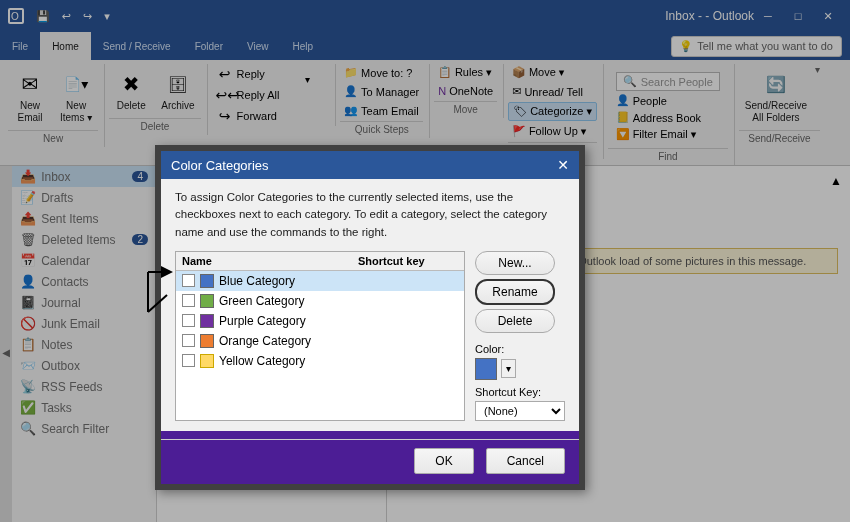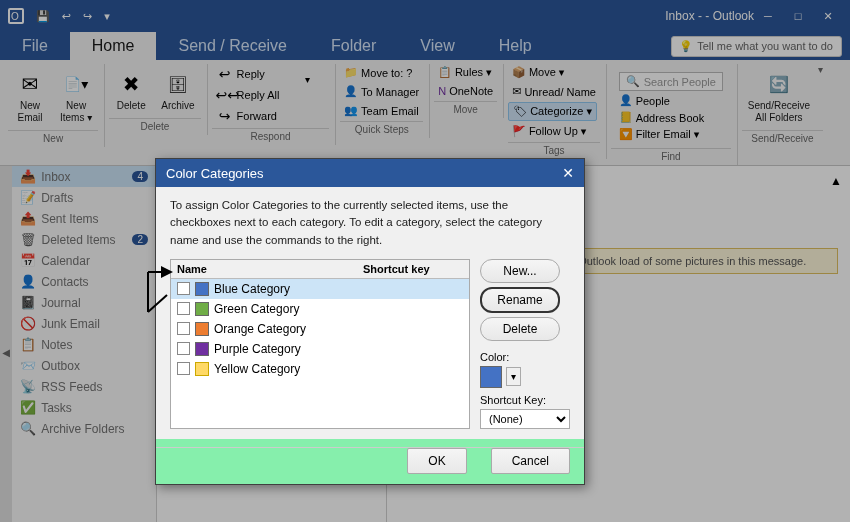--- a/index.html
+++ b/index.html
@@ -18,21 +18,21 @@
     .title-bar-icon { width: 16px; height: 16px; background: #fff; border-radius: 2px; display: flex; align-items: center; justify-content: center; }
     .title-bar-qat { display: flex; align-items: center; gap: 4px; margin-left: 4px; }
     .qat-btn { color: white; font-size: 11px; cursor: pointer; padding: 2px 4px; }
     .title-text { flex: 1; text-align: right; font-size: 12px; }
     .title-bar-controls { display: flex; gap: 2px; }
     .title-ctrl { width: 28px; height: 20px; display: flex; align-items: center; justify-content: center; color: white; font-size: 11px; cursor: pointer; }
 
     
     .ribbon { background: #f3f3f3; border-bottom: 1px solid #c8c8c8; }
     .ribbon-tabs { display: flex; background: #2b579a; height: 28px; }
-    .ribbon-tab { padding: 6px 22px; color: #d6e4f7; font-size: 16px; cursor: pointer; display: flex; align-items: center; }
+    .ribbon-tab { padding: 6px 12px; color: #d6e4f7; font-size: 10px; cursor: pointer; display: flex; align-items: center; }
     .ribbon-tab.active { background: #f3f3f3; color: #1a1a1a; }
     .ribbon-content { display: flex; padding: 4px 0 0 4px; align-items: flex-start; min-height: 90px; }
     .ribbon-group { display: flex; flex-direction: column; border-right: 1px solid #d0d0d0; padding: 0 6px 0 4px; min-width: 60px; }
     .ribbon-group-items { display: flex; align-items: flex-start; flex: 1; gap: 2px; }
     .ribbon-group-label { text-align: center; font-size: 10px; color: #666; padding: 2px 0 3px; border-top: 1px solid #d0d0d0; margin-top: 2px; }
     .ribbon-btn-large { display: flex; flex-direction: column; align-items: center; padding: 4px 6px; cursor: pointer; border-radius: 2px; min-width: 44px; }
     .ribbon-btn-icon { width: 32px; height: 32px; display: flex; align-items: center; justify-content: center; font-size: 20px; }
     .ribbon-btn-label { font-size: 10px; text-align: center; line-height: 1.2; color: #1a1a1a; }
     .ribbon-btn-small { display: flex; align-items: center; gap: 3px; padding: 2px 4px; cursor: pointer; border-radius: 2px; font-size: 11px; }
     .ribbon-small-col { display: flex; flex-direction: column; gap: 1px; }
@@ -46,21 +46,21 @@
     .sidebar-item.active { background: #cce4f7; }
     .sidebar-icon { font-size: 13px; color: #555; }
     .sidebar-label { flex: 1; color: #737373; }
     .sidebar-badge { background: #2b579a; color: white; border-radius: 8px; padding: 0 5px; font-size: 10px; }
     .sidebar-toggle { width: 12px; background: #e0e0e0; cursor: pointer; display: flex; align-items: center; justify-content: center; font-size: 10px; color: #666; }
     .email-list { width: 230px; border-right: 1px solid #d0d0d0; background: #fff; overflow-y: auto; }
     .email-pane { flex: 1; background: #fff; padding: 12px; overflow-y: auto; }
 
     
     .overlay { position: absolute; top: 0; left: 0; width: 100%; height: 100%; background: rgba(0,0,0,0.3); z-index: 100; display: flex; align-items: center; justify-content: center; }
-    .dialog { background: #86efac; border: 1px solid #404040; box-shadow: 3px 3px 10px rgba(0,0,0,0.4); width: 430px; font-size: 12px; position: absolute; top: 158px; left: 155px; }
+    .dialog { background: #4c1d95; border: 6px solid #404040; box-shadow: 3px 3px 10px rgba(0,0,0,0.4); width: 430px; font-size: 12px; position: absolute; top: 145px; left: 155px; }
     .dialog-title { background: #2b579a; color: white; padding: 6px 10px; display: flex; align-items: center; justify-content: space-between; font-size: 13px; }
     .dialog-close { color: white; cursor: pointer; font-size: 14px; }
     .dialog-body { padding: 10px 14px; background: #f0f0f0; }
     .dialog-desc { font-size: 11.5px; color: #1a1a1a; margin-bottom: 10px; line-height: 1.5; }
     .dialog-main { display: flex; gap: 10px; }
     .category-list-container { flex: 1; border: 1px solid #aaa; background: white; height: 200px; overflow-y: auto; }
     .category-list-header { display: flex; background: #f0f0f0; border-bottom: 1px solid #bbb; font-size: 11px; padding: 3px 6px; gap: 4px; }
     .col-name { flex: 1; font-weight: 600; }
     .col-shortcut { width: 100px; font-weight: 600; }
     .category-item { display: flex; align-items: center; padding: 3px 6px; gap: 5px; cursor: pointer; }
@@ -74,21 +74,21 @@
     .dialog-btn.default { border: 2px solid #333; }
     .dialog-right-panel { display: flex; flex-direction: column; gap: 6px; }
     .dialog-color-section { margin-top: 4px; }
     .dialog-color-label { font-size: 11px; margin-bottom: 3px; }
     .color-box-row { display: flex; align-items: center; gap: 4px; }
     .color-box { width: 22px; height: 22px; background: #4472c4; border: 1px solid #666; }
     .color-dropdown-arrow { padding: 3px 4px; border: 1px solid #aaa; background: #f0f0f0; cursor: pointer; font-size: 10px; }
     .shortcut-section { }
     .shortcut-label { font-size: 11px; margin-bottom: 3px; }
     .shortcut-select { width: 90px; padding: 2px 4px; font-size: 11px; border: 1px solid #aaa; background: white; }
-    .dialog-footer { display: flex; justify-content: flex-end; gap: 24px; padding: 0 14px 10px; border-top: 1px solid #ccc; margin-top: 8px; }
+    .dialog-footer { display: flex; justify-content: flex-end; gap: 12px; padding: 8px 14px 10px; border-top: 1px solid #ccc; margin-top: 8px; }
     .footer-btn { padding: 5px 20px; border: 1px solid #aaa; background: linear-gradient(to bottom, #f5f5f5, #e8e8e8); cursor: pointer; font-size: 12px; border-radius: 2px; }
 
     
     .arrow-container { position: absolute; top: 0; left: 0; pointer-events: none; z-index: 200; }
 
     
     .email-header { font-size: 12px; color: #666; margin-bottom: 8px; }
     .email-privacy-notice { background: #fff8dc; border: 1px solid #e0c060; padding: 6px 8px; font-size: 11px; color: #555; margin-bottom: 8px; }
     .email-body { font-size: 12px; color: #333; line-height: 1.6; }
 
@@ -182,21 +182,20 @@
             <span class="ribbon-btn-small-icon">↪</span>
             <span>Forward</span>
           </div>
         </div>
         <div style="display:flex; align-items:center;">
           <div class="ribbon-btn-large" style="padding:2px;">
             <div style="font-size:10px; writing-mode:vertical-rl; margin: 8px 0;">▾</div>
           </div>
         </div>
       </div>
-      <div class="ribbon-group-label">Respond</div>
     </div>
 
     <div class="ribbon-group">
       <div class="ribbon-group-items" style="flex-direction:column; gap:2px;">
         <div class="ribbon-btn-small">
           <span>📁</span>
           <span>Move to: ?</span>
         </div>
         <div class="ribbon-btn-small">
           <span>👤</span>
@@ -225,21 +224,21 @@
     </div>
 
     <div class="ribbon-group">
       <div class="ribbon-group-items" style="flex-direction:column; gap:2px;">
         <div class="ribbon-btn-small">
           <span>📦</span>
           <span>Move ▾</span>
         </div>
         <div class="ribbon-btn-small">
           <span>✉</span>
-          <span>Unread/ Name</span>
+          <span>Unread/ Tell</span>
         </div>
         <div class="ribbon-btn-small" style="background:#d0e4f7; border:1px solid #90c8f0;">
           <span>🏷</span>
           <span>Categorize ▾</span>
         </div>
         <div class="ribbon-btn-small">
           <span>🚩</span>
           <span>Follow Up ▾</span>
         </div>
       </div>
@@ -336,21 +335,21 @@
     <div class="sidebar-item">
       <span class="sidebar-icon">📡</span>
       <span class="sidebar-label">RSS Feeds</span>
     </div>
     <div class="sidebar-item">
       <span class="sidebar-icon">✅</span>
       <span class="sidebar-label">Tasks</span>
     </div>
     <div class="sidebar-item">
       <span class="sidebar-icon">🔍</span>
-      <span class="sidebar-label">Archive Folders</span>
+      <span class="sidebar-label">Search Filter</span>
     </div>
   </div>
 
   <div class="email-list">
     
   </div>
 
   <div class="email-pane" style="position:relative;">
     <div style="position:absolute;right:8px;top:8px;cursor:pointer;">▲</div>
     <div class="email-header">
@@ -397,29 +396,29 @@
 
             <div class="category-item">
               <div class="cat-checkbox"></div>
               <div class="cat-color" style="background:#70ad47;"></div>
               <span class="cat-name">Green Category</span>
               <span class="cat-shortcut"></span>
             </div>
 
             <div class="category-item">
               <div class="cat-checkbox"></div>
+              <div class="cat-color" style="background:#7030a0;"></div>
+              <span class="cat-name">Purple Category</span>
+              <span class="cat-shortcut"></span>
+            </div>
+
+            <div class="category-item">
+              <div class="cat-checkbox"></div>
               <div class="cat-color" style="background:#ed7d31;"></div>
               <span class="cat-name">Orange Category</span>
-              <span class="cat-shortcut"></span>
-            </div>
-
-            <div class="category-item">
-              <div class="cat-checkbox"></div>
-              <div class="cat-color" style="background:#7030a0;"></div>
-              <span class="cat-name">Purple Category</span>
               <span class="cat-shortcut"></span>
             </div>
 
 
             <div class="category-item">
               <div class="cat-checkbox"></div>
               <div class="cat-color" style="background:#ffd966; border:1px solid #cca800;"></div>
               <span class="cat-name">Yellow Category</span>
               <span class="cat-shortcut"></span>
             </div>

